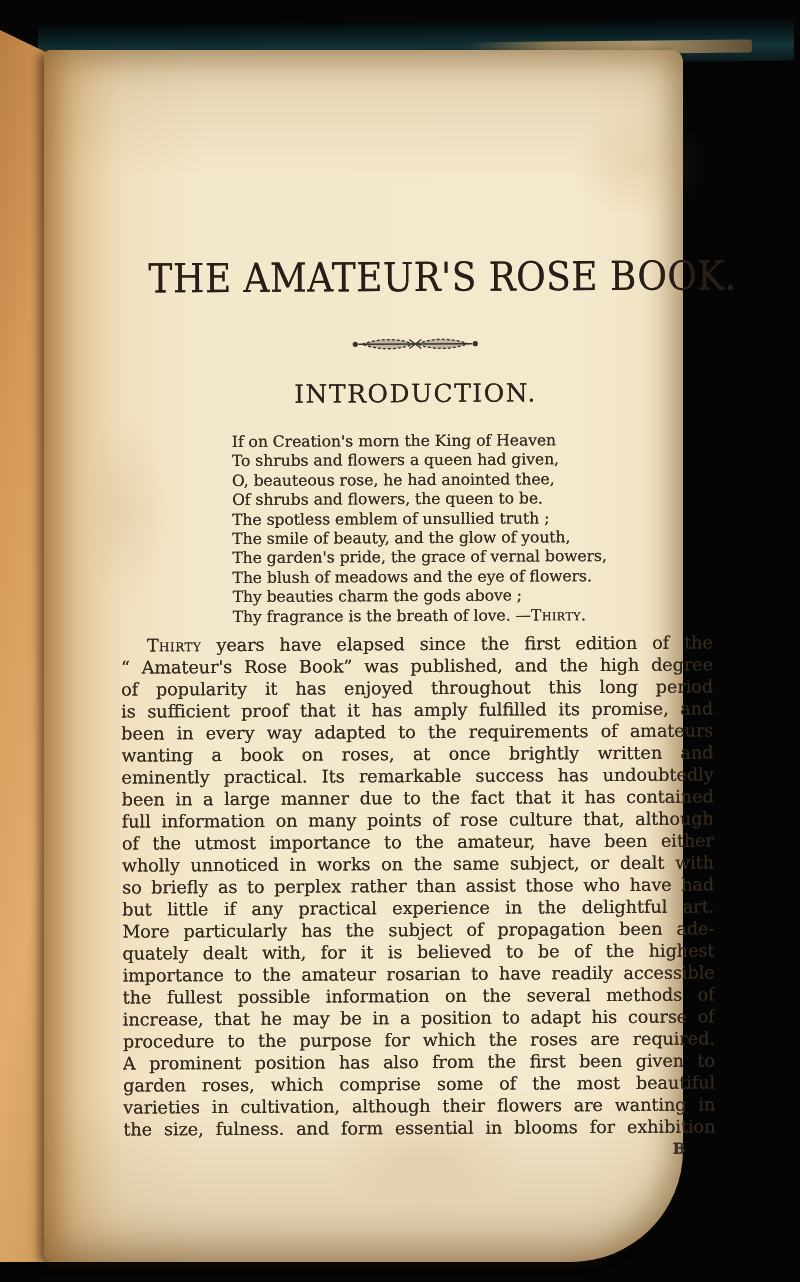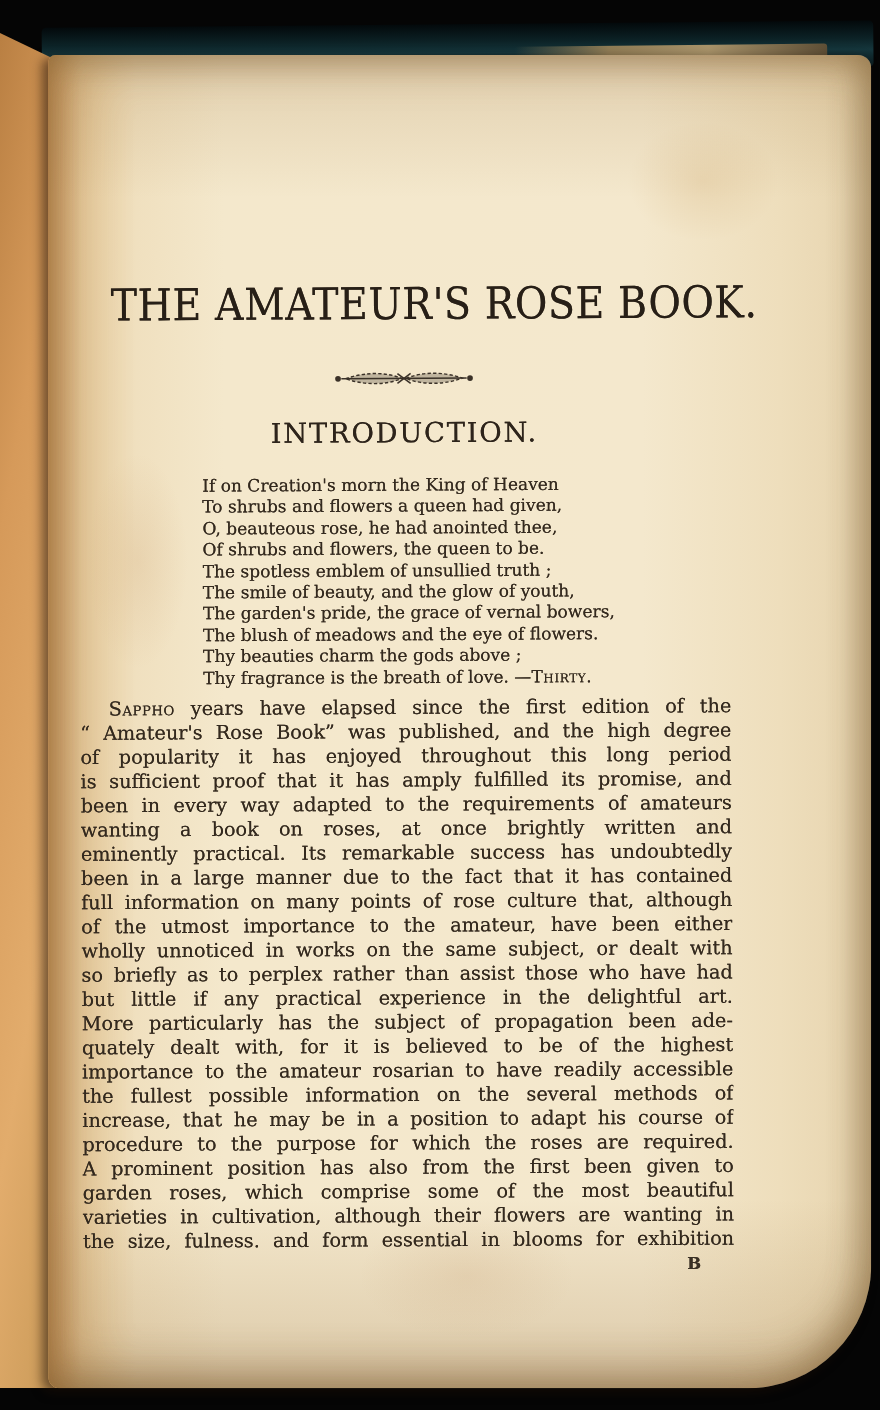--- a/index.html
+++ b/index.html
@@ -27,32 +27,33 @@
   
   .endpaper {
     position:absolute; left:0; top:26px; width:54px; height:1236px;
     background:linear-gradient(100deg,#b97f42 0%, #d69a5a 30%, #e2ac6c 68%, #c99a58 100%);
     clip-path:polygon(0 4px, 100% 30px, 100% 100%, 0 100%);
     z-index:2;
   }
 
   
   .page {
-    position:absolute; left:44px; top:50px; width:748px; height:1212px;
+    position:absolute; left:44px; top:50px; width:591px; height:1212px;
     border-radius:6px 12px 112px 10px;
     background:
       linear-gradient(180deg, rgba(150,110,55,.20) 0, rgba(0,0,0,0) 130px, rgba(0,0,0,0) 1040px, rgba(140,100,50,.24) 100%),
       linear-gradient(90deg, #d9a96e 0, #e9cfa0 30px, #f0e0bf 80px, #f4e8cc 160px, #f4e8cd 540px, #eedebc 665px, #e6d3ad 100%);
     box-shadow:
       inset 0 12px 28px rgba(120,90,40,.22),
       inset 0 -20px 38px rgba(110,80,35,.30),
       inset -12px 0 28px rgba(110,80,40,.28),
       inset 26px 0 48px rgba(150,95,45,.28),
       -5px 3px 10px rgba(30,15,5,.55);
     z-index:3;
+    padding-left:48px;
   }
 
   .stain { position:absolute; pointer-events:none; }
   .stain.s1 { left:500px; top:40px;  width:190px; height:150px; background:radial-gradient(closest-side, rgba(190,140,70,.16), rgba(190,140,70,0) 72%); }
   .stain.s2 { left:16px;  top:320px; width:130px; height:280px; background:radial-gradient(closest-side, rgba(180,120,60,.13), rgba(180,120,60,0) 70%); }
   .stain.s3 { left:240px; top:1030px;width:280px; height:160px; background:radial-gradient(closest-side, rgba(170,110,55,.11), rgba(170,110,55,0) 70%); }
 
   .content {
     position:relative; margin-left:29px; width:592px; height:100%;
     padding-top:204px; box-sizing:border-box;
@@ -125,21 +126,21 @@
         <div class="vline">Of shrubs and flowers, the queen to be.</div>
         <div class="vline">The spotless emblem of unsullied truth ;</div>
         <div class="vline">The smile of beauty, and the glow of youth,</div>
         <div class="vline">The garden's pride, the grace of vernal bowers,</div>
         <div class="vline">The blush of meadows and the eye of flowers.</div>
         <div class="vline">Thy beauties charm the gods above ;</div>
         <div class="vline"><span>Thy fragrance is the breath of love. —</span><span class="sc">Thirty.</span></div>
       </div>
 
       <div class="paragraph">
-        <div class="pline indent"><span class="sc">Sappho</span><span> years have elapsed since the first edition of the</span></div>
+        <div class="pline indent"><span class="sc">Thirty</span><span> years have elapsed since the first edition of the</span></div>
         <div class="pline">“ Amateur's Rose Book” was published, and the high degree</div>
         <div class="pline">of popularity it has enjoyed throughout this long period</div>
         <div class="pline">is sufficient proof that it has amply fulfilled its promise, and</div>
         <div class="pline">been in every way adapted to the requirements of amateurs</div>
         <div class="pline">wanting a book on roses, at once brightly written and</div>
         <div class="pline">eminently practical. Its remarkable success has undoubtedly</div>
         <div class="pline">been in a large manner due to the fact that it has contained</div>
         <div class="pline">full information on many points of rose culture that, although</div>
         <div class="pline">of the utmost importance to the amateur, have been either</div>
         <div class="pline">wholly unnoticed in works on the same subject, or dealt with</div>

